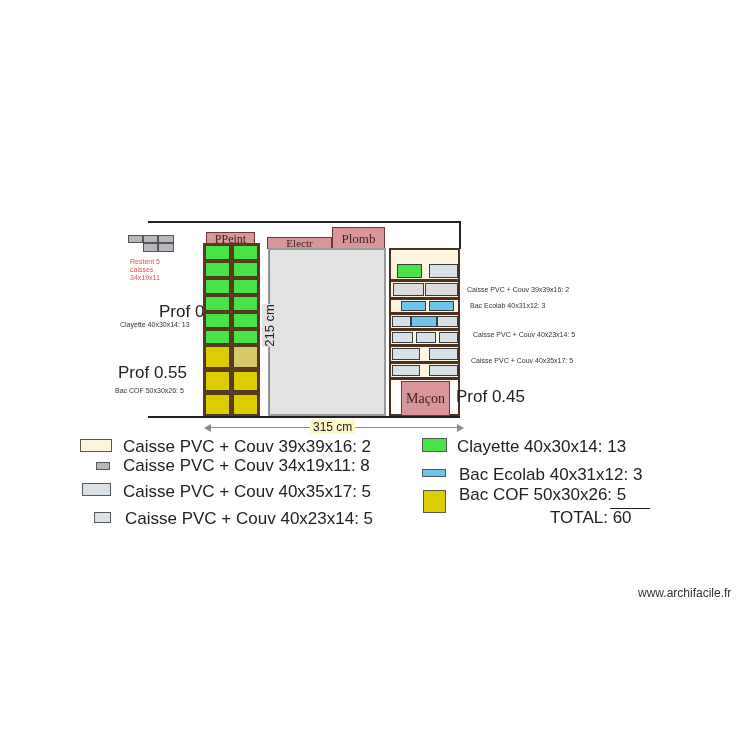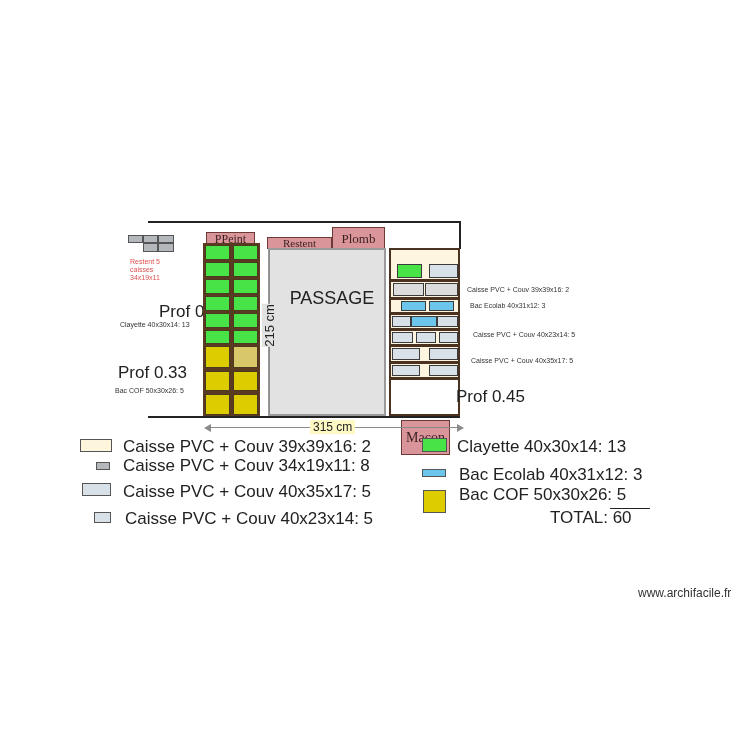--- a/index.html
+++ b/index.html
@@ -73,25 +73,25 @@
   <div class="abs" style="left:30px;top:8px;width:16px;height:9px;background:#b4b8bc;border:1px solid #555;box-sizing:border-box;"></div>
 </div>
 <div class="abs red-note" style="left:130px;top:258px;">
   <div>Restent 5</div>
   <div>caisses</div>
   <div>34x19x11</div>
 </div>
 
 <div class="abs prof" style="left:119px;top:302px;margin-left:40px;">Prof 0.40</div>
 <div class="abs small-note" style="left:120px;top:321px;">Clayette 40x30x14: 13</div>
-<div class="abs prof" style="left:118px;top:363px;">Prof 0.33</div>
+<div class="abs prof" style="left:118px;top:363px;">Prof 0.55</div>
 <div class="abs small-note" style="left:115px;top:387px;">Bac COF 50x30x26: 5</div>
 
 <div class="abs tag" style="left:206px;top:232px;width:47px;height:11px;font-size:12px;">PPeint</div>
-<div class="abs tag" style="left:267px;top:237px;width:63px;height:10px;font-size:11px;">Restent</div>
+<div class="abs tag" style="left:267px;top:237px;width:63px;height:10px;font-size:11px;">Electr</div>
 <div class="abs tag" style="left:332px;top:227px;width:51px;height:20px;font-size:13px;">Plomb</div>
 
 <div class="abs shelf-left">
 
   <div class="cell green" style="left:2px;top:2px;width:25px;height:15px;"></div>
   <div class="cell green" style="left:30px;top:2px;width:25px;height:15px;"></div>
   <div class="cell green" style="left:2px;top:19px;width:25px;height:15px;"></div>
   <div class="cell green" style="left:30px;top:19px;width:25px;height:15px;"></div>
   <div class="cell green" style="left:2px;top:36px;width:25px;height:15px;"></div>
   <div class="cell green" style="left:30px;top:36px;width:25px;height:15px;"></div>
@@ -104,21 +104,20 @@
 
   <div class="cell yellow" style="left:2px;top:103px;width:25px;height:22px;"></div>
   <div class="cell yellow-pale" style="left:30px;top:103px;width:25px;height:22px;"></div>
   <div class="cell yellow" style="left:2px;top:128px;width:25px;height:20px;"></div>
   <div class="cell yellow" style="left:30px;top:128px;width:25px;height:20px;"></div>
   <div class="cell yellow" style="left:2px;top:151px;width:25px;height:21px;"></div>
   <div class="cell yellow" style="left:30px;top:151px;width:25px;height:21px;"></div>
 </div>
 
 <div class="abs passage">
-  <div class="passage-text" style="margin-top:38px;padding-left:10px;">PASSAGE</div>
 </div>
 
 <div class="abs dim-line" style="left:269px;top:250px;width:1px;height:164px;"></div>
 <div class="abs" style="left:248px;top:318px;font-size:13px;transform:rotate(-90deg);transform-origin:center;white-space:nowrap;background:#e2e2e2;">215 cm</div>
 
 <div class="abs shelf-right">
   <div class="box green" style="left:6px;top:14px;width:25px;height:14px;"></div>
   <div class="box lightgray" style="left:38px;top:14px;width:29px;height:14px;"></div>
   <div class="plank" style="top:29px;"></div>
   <div class="box lightgray" style="left:2px;top:33px;width:31px;height:13px;background:#dcdcdc;"></div>
@@ -136,21 +135,21 @@
   <div class="box lightgray" style="left:48px;top:82px;width:19px;height:11px;"></div>
   <div class="plank" style="top:94px;"></div>
   <div class="box lightgray" style="left:1px;top:98px;width:28px;height:12px;"></div>
   <div class="box lightgray" style="left:38px;top:98px;width:29px;height:12px;"></div>
   <div class="plank" style="top:111px;"></div>
   <div class="box lightgray" style="left:1px;top:115px;width:28px;height:11px;"></div>
   <div class="box lightgray" style="left:38px;top:115px;width:29px;height:11px;"></div>
   <div class="plank" style="top:127px;"></div>
   <div class="abs" style="left:0;top:130px;width:67px;height:34px;background:#ffffff;"></div>
 </div>
-<div class="abs tag" style="left:401px;top:381px;width:47px;height:33px;font-size:14px;margin-top:39px;">Maçon</div>
+<div class="abs tag" style="left:401px;top:381px;width:47px;height:33px;font-size:14px;">Maçon</div>
 
 <div class="abs small-note" style="left:467px;top:286px;">Caisse PVC + Couv 39x39x16: 2</div>
 <div class="abs small-note" style="left:470px;top:302px;">Bac Ecolab 40x31x12: 3</div>
 <div class="abs small-note" style="left:473px;top:331px;">Caisse PVC + Couv 40x23x14: 5</div>
 <div class="abs small-note" style="left:471px;top:357px;">Caisse PVC + Couv 40x35x17: 5</div>
 <div class="abs prof" style="left:456px;top:387px;">Prof 0.45</div>
 
 <div class="abs dim-line" style="left:208px;top:427px;width:252px;height:1px;"></div>
 <div class="abs" style="left:204px;top:424px;width:0;height:0;border-top:4px solid transparent;border-bottom:4px solid transparent;border-right:7px solid #8a8a8a;"></div>
 <div class="abs" style="left:457px;top:424px;width:0;height:0;border-top:4px solid transparent;border-bottom:4px solid transparent;border-left:7px solid #8a8a8a;"></div>

